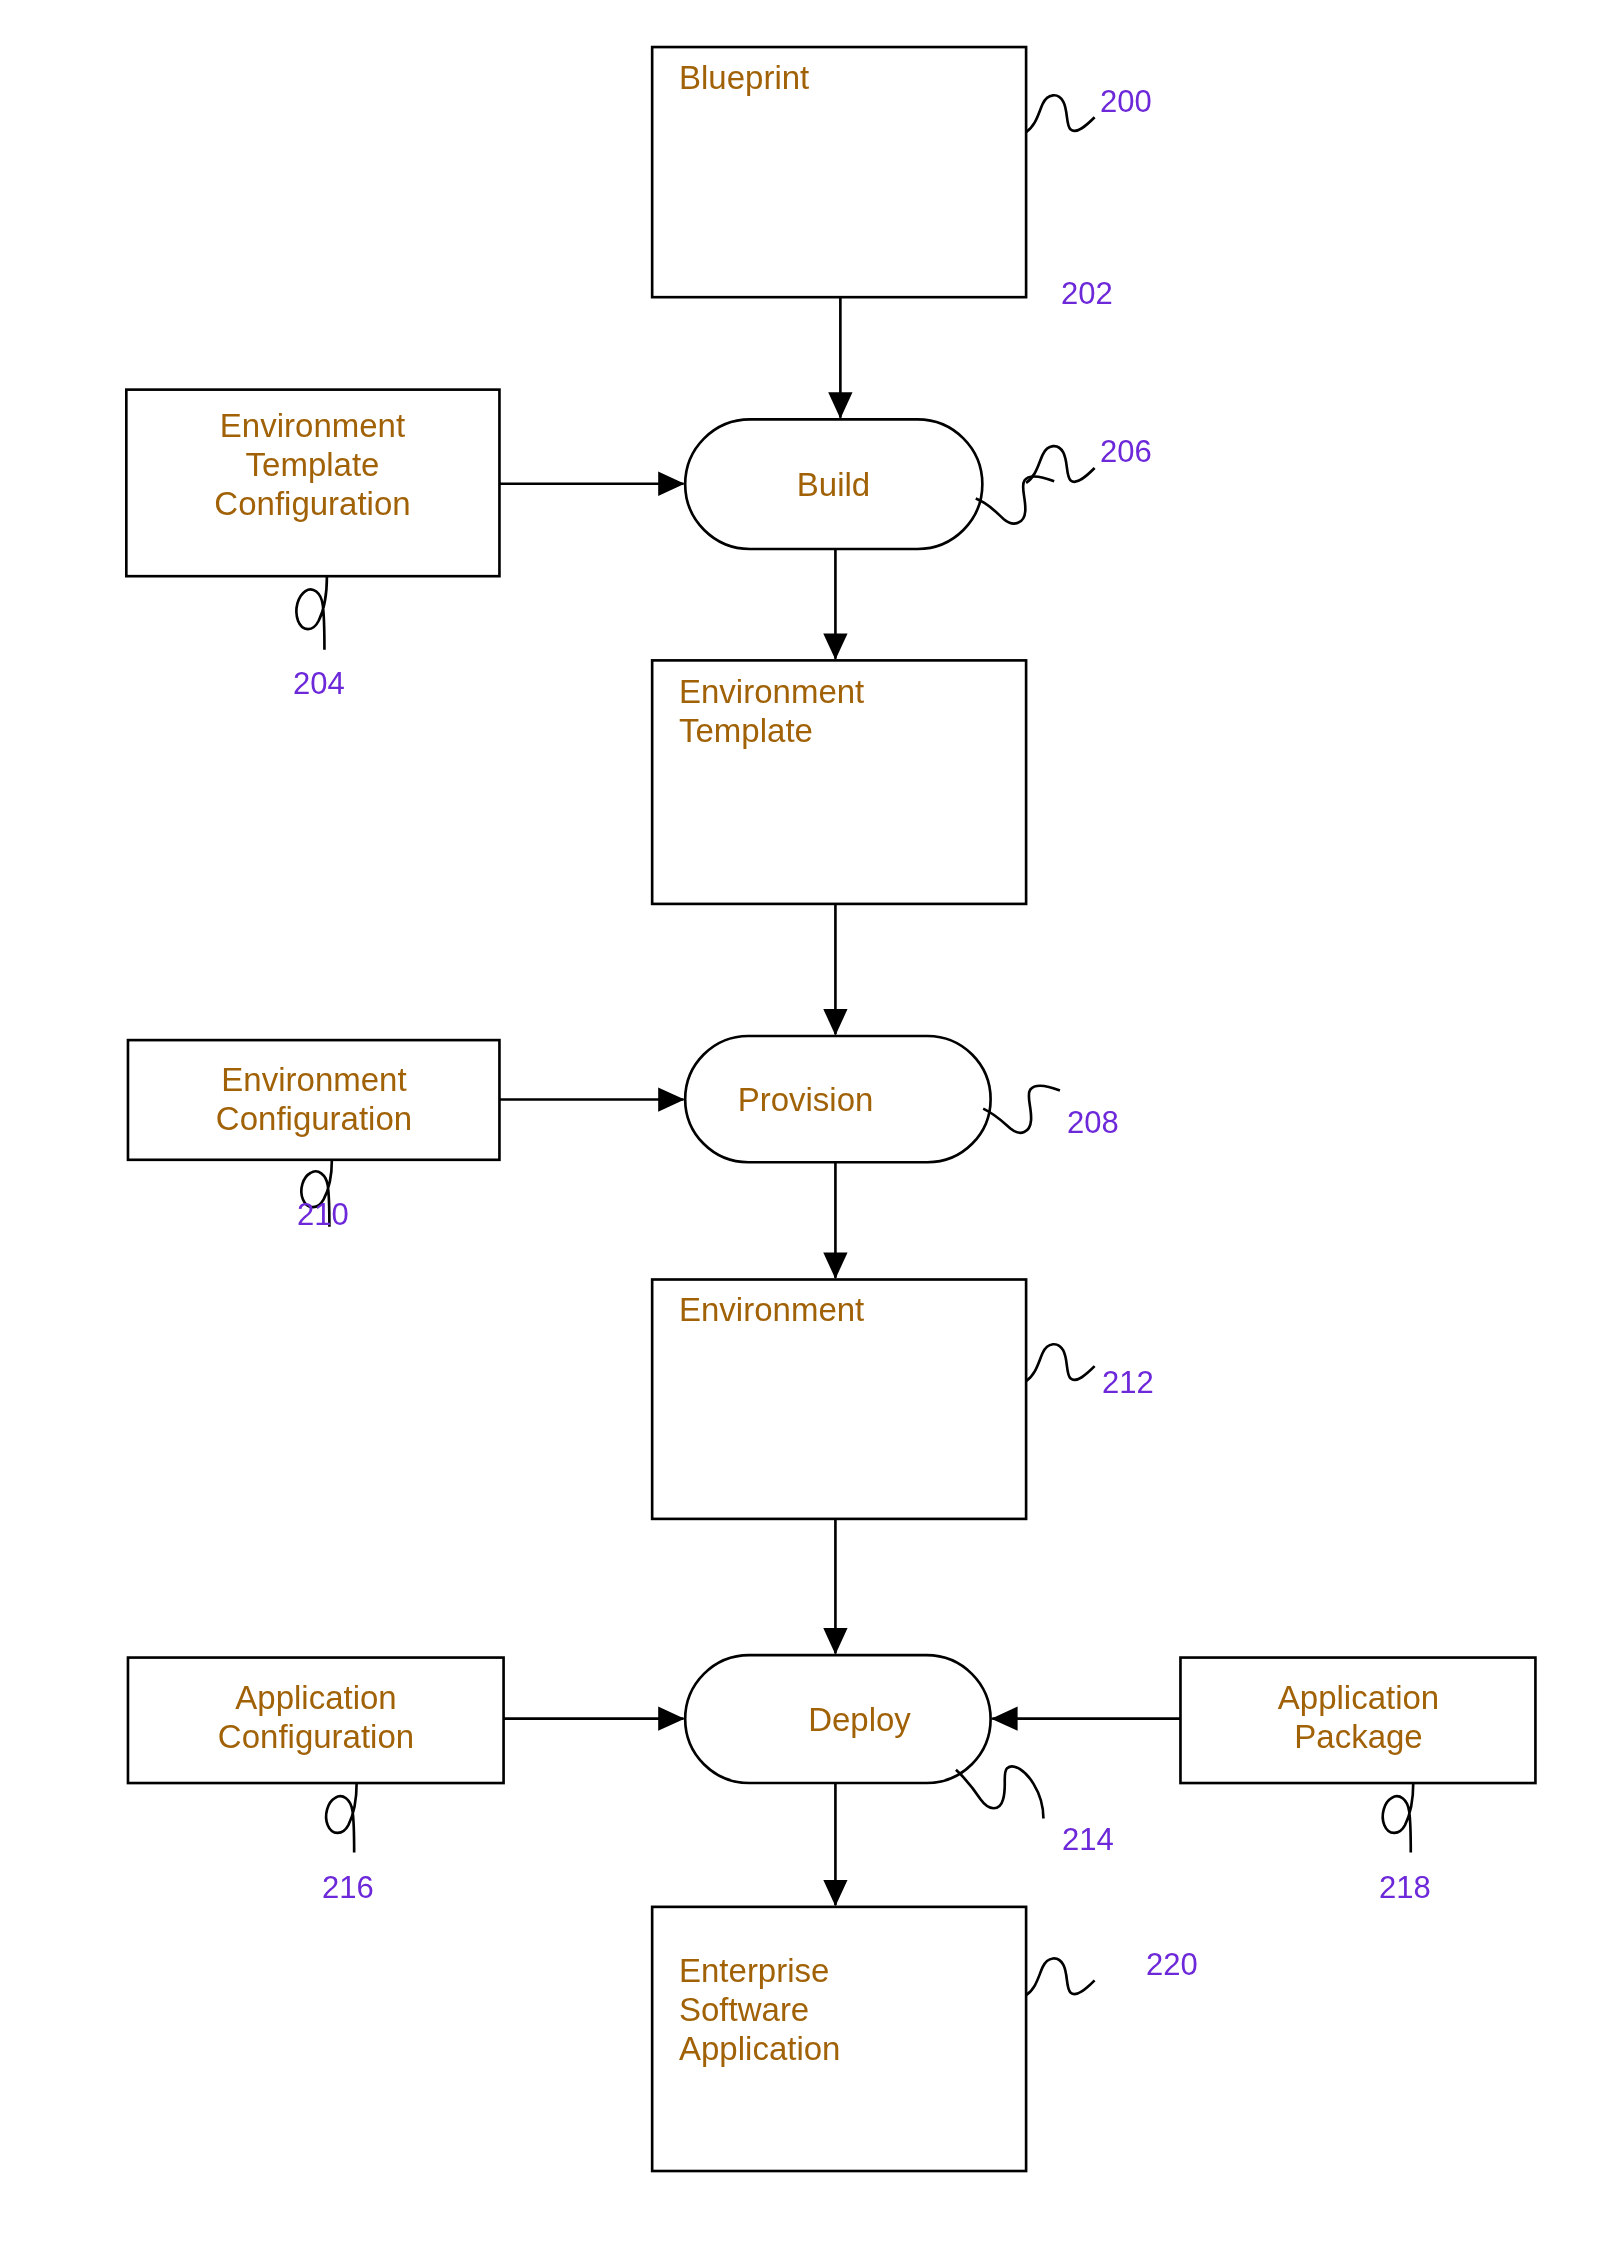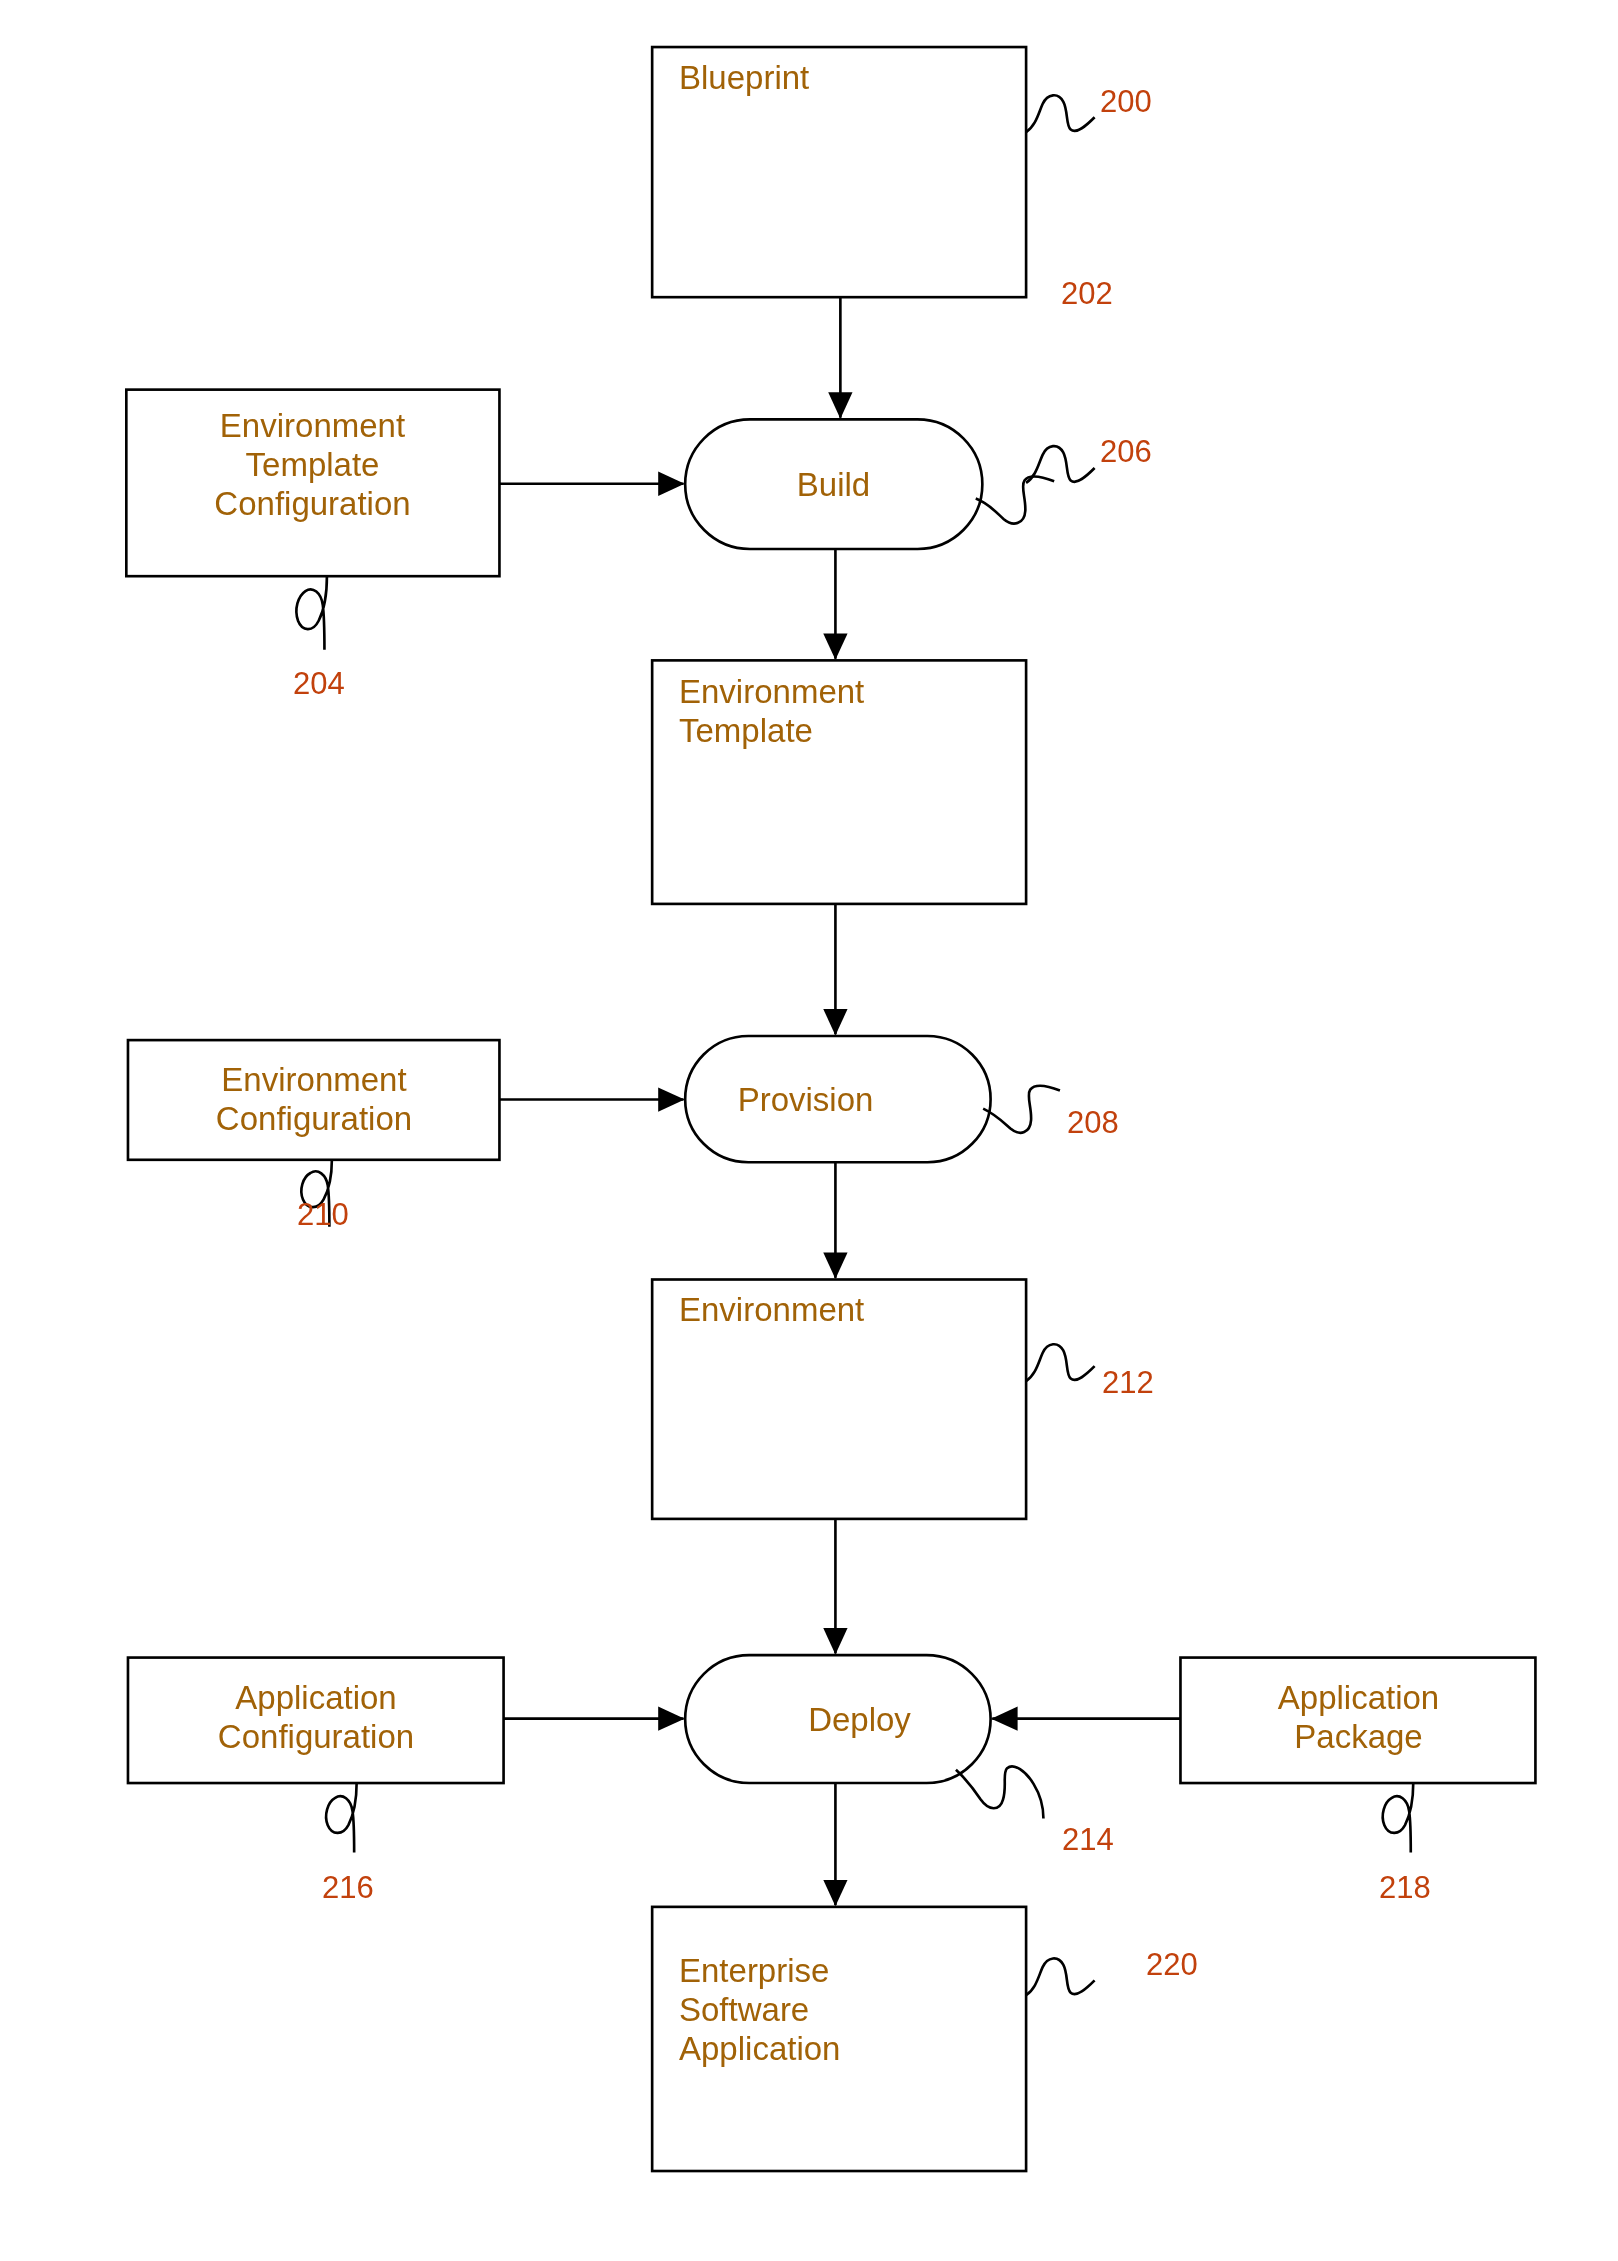--- a/index.html
+++ b/index.html
@@ -33,21 +33,21 @@
     pointer-events: none;
   }
   .label-left {
     text-align: left;
   }
   .label-center {
     text-align: center;
   }
   .ref-num {
     position: absolute;
-    color: #c2410c;
+    color: #6d28d9;
     font-family: "Liberation Sans", sans-serif;
     font-size: 31px;
     line-height: 33px;
     white-space: nowrap;
   }
 </style>
 </head>
 <body>
 
 <div id="page">

